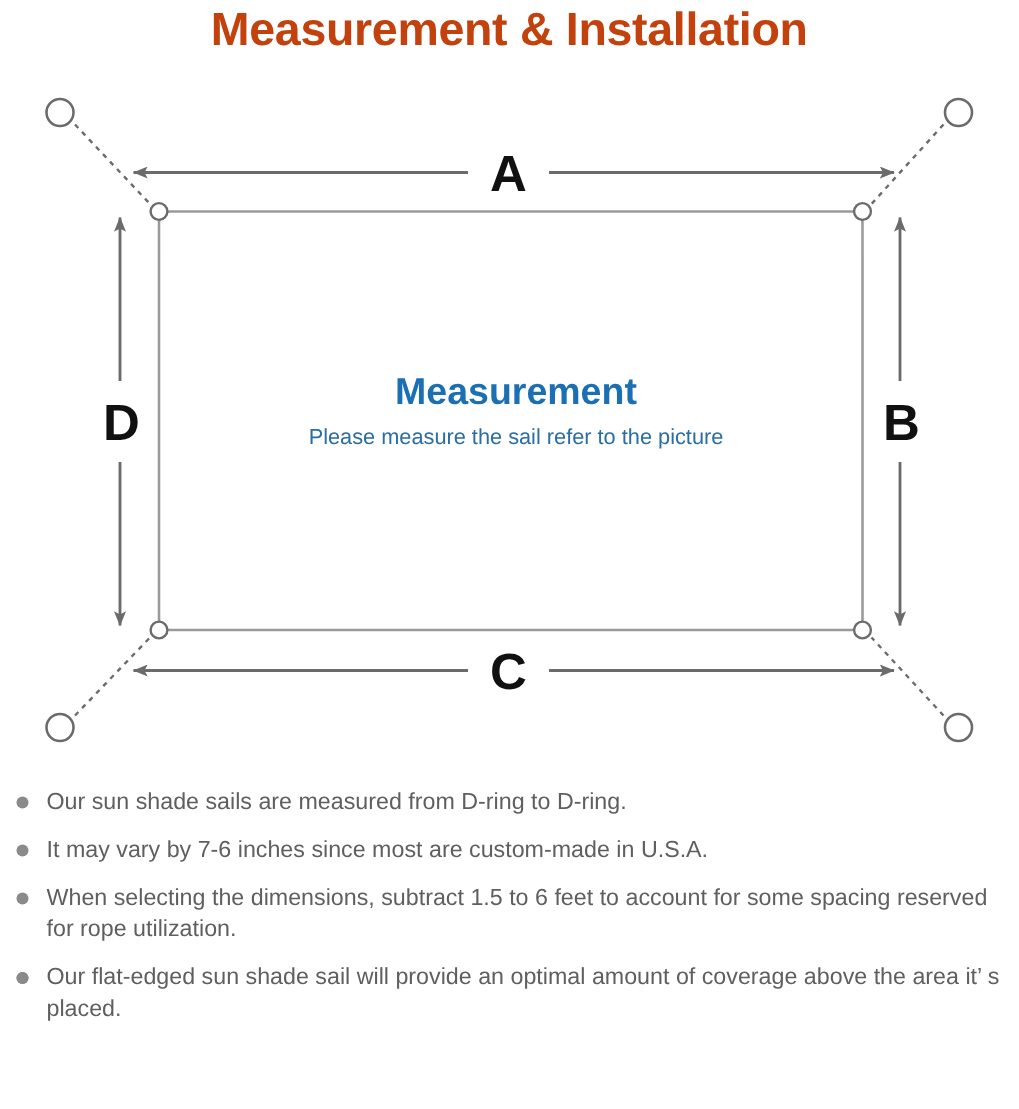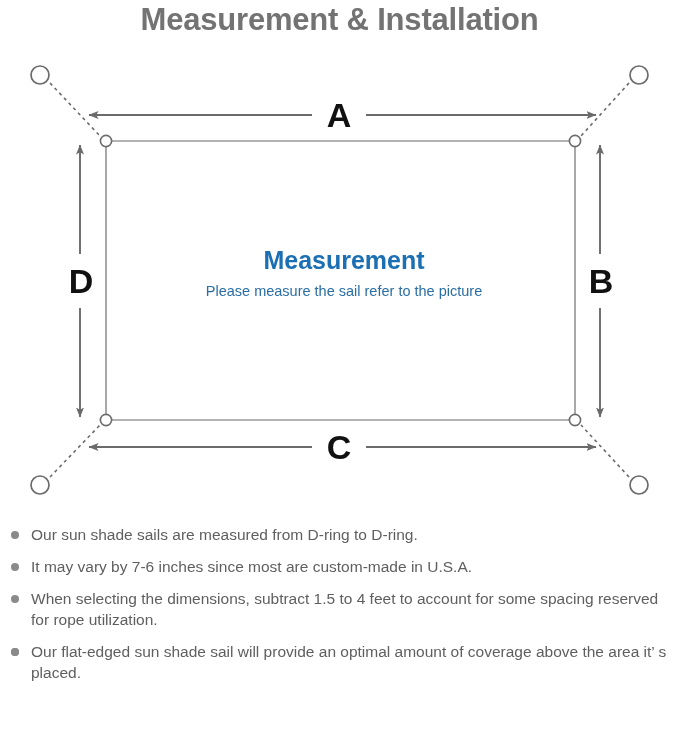--- a/index.html
+++ b/index.html
@@ -15,21 +15,21 @@
     overflow: hidden;
   }
   #page-title {
     position: absolute;
     left: 0;
     top: 0;
     width: 679px;
     text-align: center;
     font-size: 31px;
     font-weight: bold;
-    color: #737373;
+    color: #c2410c;
     letter-spacing: -0.2px;
     line-height: 36px;
     padding-top: 2px;
     white-space: nowrap;
   }
   #diagram-wrap {
     position: absolute;
     left: 0;
     top: 44px;
     width: 679px;
@@ -142,21 +142,21 @@
   <li class="note-item">
     <span class="note-bullet"></span>
     <span>Our sun shade sails are measured from D-ring to D-ring.</span>
   </li>
   <li class="note-item">
     <span class="note-bullet"></span>
     <span>It may vary by 7-6 inches since most are custom-made in U.S.A.</span>
   </li>
   <li class="note-item">
     <span class="note-bullet"></span>
-    <span>When selecting the dimensions, subtract 1.5 to 4 feet to account for some spacing reserved for rope utilization.</span>
+    <span>When selecting the dimensions, subtract 1.5 to 6 feet to account for some spacing reserved for rope utilization.</span>
   </li>
   <li class="note-item">
     <span class="note-bullet"></span>
   </li>
   <li class="note-item">
     <span class="note-bullet"></span>
     <span>Our flat-edged sun shade sail will provide an optimal amount of coverage above the area it’ s placed.</span>
   </li>
 </ul>
 

